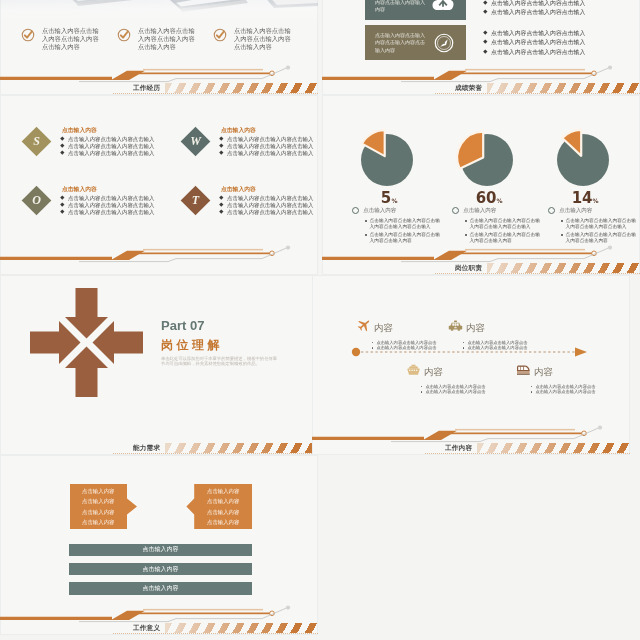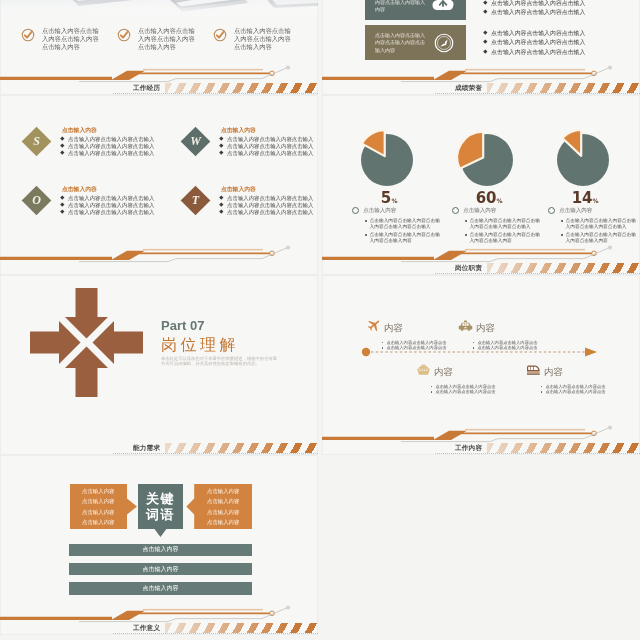--- a/index.html
+++ b/index.html
@@ -62,21 +62,21 @@
       line-height:6.4px;color:#4f4f4f;}
   .pbul .pb{display:flex;gap:3px;margin-bottom:1px;}
   .pbul .pb > span{display:block;}
   .pbul .pb > span > span{display:block;white-space:nowrap;}
   .dot{flex:0 0 auto;width:1.6px;height:1.6px;border-radius:50%;background:#555;margin-top:2.4px;}
 
   
   .arrowlogo{position:absolute;left:28px;top:11px;width:117px;height:113px;}
   .partno{position:absolute;left:161px;top:44px;font-size:13px;font-weight:700;
       color:#667874;letter-spacing:0;line-height:13px;}
-  .parttitle{position:absolute;left:161px;top:61px;font-size:16px;font-weight:400;
+  .parttitle{position:absolute;left:161px;top:61px;font-size:12px;font-weight:700;
       color:#c4762f;letter-spacing:3.5px;line-height:18px;}
   .partdesc{position:absolute;left:161px;top:81px;width:116px;font-size:4.3px;
       line-height:5.4px;color:#bdb7b0;}
 
   
   .tline{position:absolute;left:39px;top:71px;width:239px;height:12px;}
   .titem{position:absolute;}
   .tihead{display:flex;align-items:center;gap:3px;}
   .tilabel{font-size:9.5px;color:#7d7363;font-weight:400;line-height:11px;}
   .tibul{font-size:4.3px;line-height:5.2px;color:#565656;margin-top:4px;margin-left:15px;}
@@ -414,21 +414,21 @@
     <div class="parttitle">岗位理解</div>
 
     <div class="partdesc">单击此处可以添加您对于本章节的简要描述，模板中的任何章节均可自由编辑，补充素材使您能定制精致的作品。</div>
     <div class="foot">
       <div class="stripes"></div>
       <div class="dots"></div>
       <div class="flabel">能力需求</div>
     </div>
   </div>
 
-  <div class="slide" id="s6" style="left:322px;top:275px;">
+  <div class="slide" id="s6" style="left:312px;top:275px;">
     <svg class="tline" viewBox="0 0 239 12">
       <circle cx="5" cy="6" r="4.2" fill="#cf8236"></circle>
       <path d="M10,6 L226,6" stroke="#cfb79c" stroke-width="1.4" stroke-dasharray="2.4 2.4"></path>
       <path d="M224,1.6 L236,6 L224,10.4 Z" fill="#cf8236"></path>
     </svg>
     <div class="titem" style="left:45px;top:43px;">
       <div class="tihead">
         <span>
           <svg width="14" height="14" viewBox="0 0 28 28">
               <g transform="rotate(50 14 14)" fill="#d2833f">
@@ -542,24 +542,20 @@
     </div>
   </div>
 
   <div class="slide" id="s7" style="left:0;top:455px;">
     <div class="kwbox kwleft">
       <div>点击输入内容</div>
       <div>点击输入内容</div>
       <div>点击输入内容</div>
       <div>点击输入内容</div>
     </div>
-    <div class="kwcenter">
-      <span>关键</span>
-      <span>词语</span>
-    </div>
     <div class="kwbox kwright">
       <div>点击输入内容</div>
       <div>点击输入内容</div>
       <div>点击输入内容</div>
       <div>点击输入内容</div>
     </div>
     <div class="kwbar" style="top:88.7px;">点击输入内容</div>
     <div class="kwbar" style="top:107.8px;">点击输入内容</div>
     <div class="kwbar" style="top:127.2px;">点击输入内容</div>
     <div class="foot">

